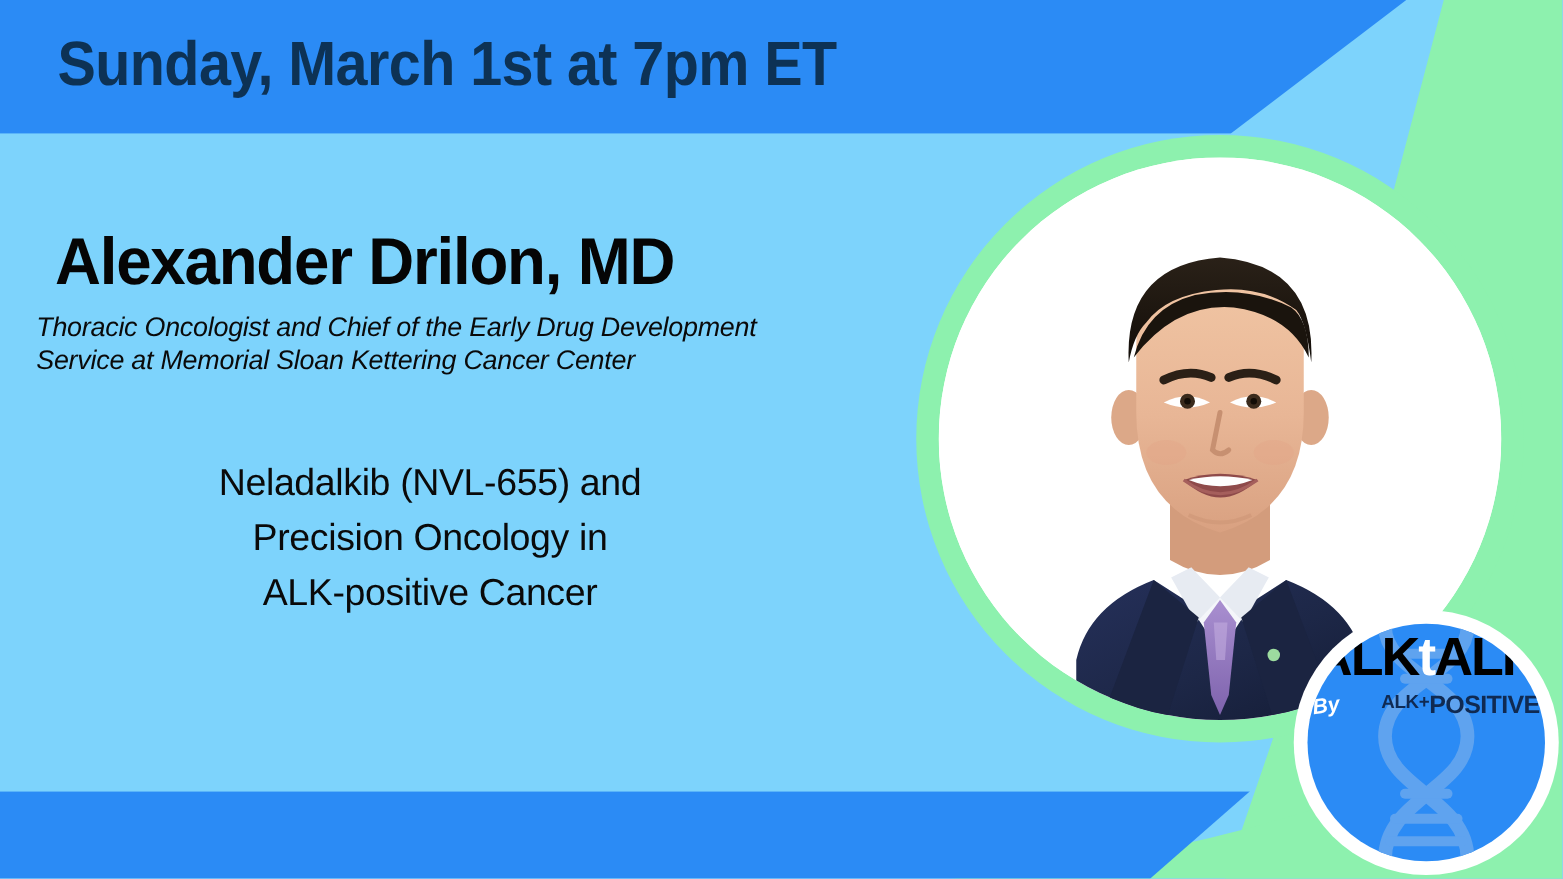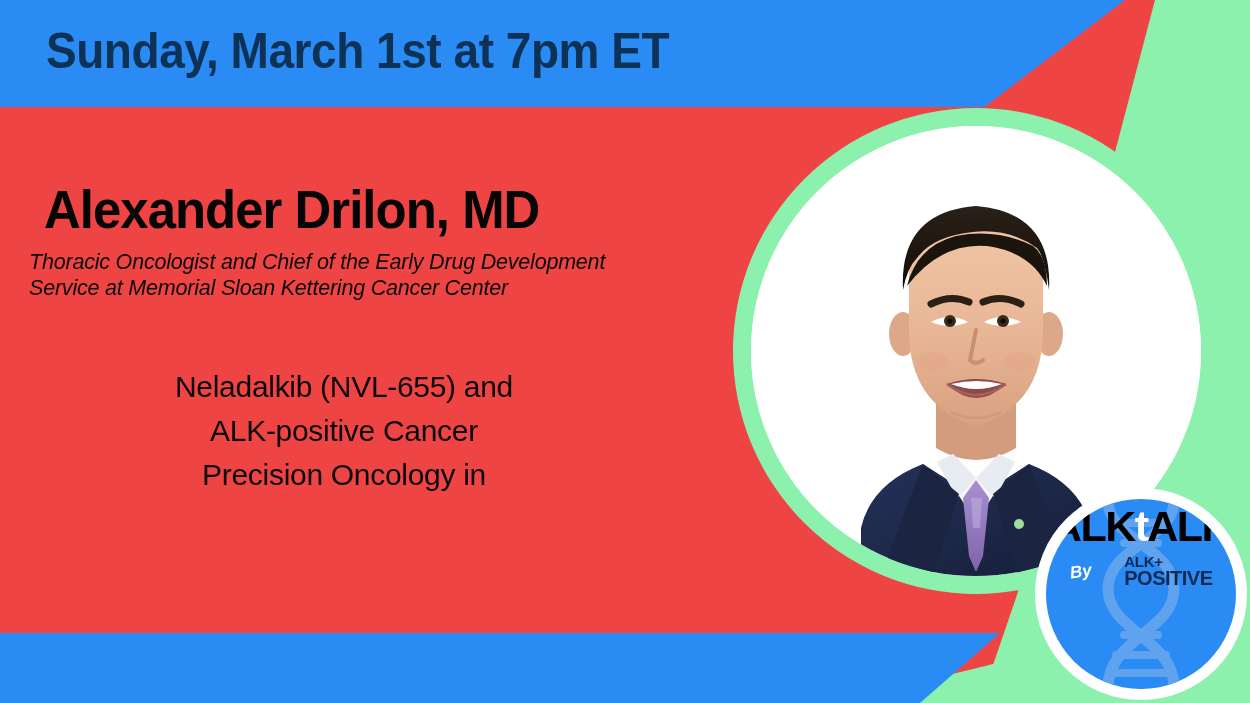--- a/index.html
+++ b/index.html
@@ -8,21 +8,21 @@
     font-family:"Liberation Sans", sans-serif;
     background:#a4cbfa;
     position:relative;
   }
 
   
   #stage {
     position:absolute; inset:0;
     width:1250px; height:703px;
     overflow:hidden;
-    background:#ef4444;
+    background:#7dd3fc;
   }
 
   
   .green-layer { position:absolute; inset:0; z-index:1; }
   .green-layer svg { display:block; width:1250px; height:703px; }
 
   
   .header-band {
     position:absolute; left:0; top:0;
     width:1125px; height:107px;
@@ -148,21 +148,21 @@
   }
   .byline-by {
     font-size:17px;
     font-style:italic;
     font-weight:bold;
     color:#ffffff;
     transform:rotate(-8deg);
     line-height:1;
   }
   .byline-stack {
-    display:flex; flex-direction:column;
+    display:flex; flex-direction:row;
     line-height:0.95;
     color:#102a52;
     font-weight:bold;
     margin-left:28px;
   }
   .byline-alk { font-size:15px; letter-spacing:-0.3px; }
   .byline-pos { font-size:20px; letter-spacing:-0.5px; }
 </style>
 </head>
 <body>
@@ -185,22 +185,22 @@
 
   <div class="footer-band"></div>
 
   <div class="text-col">
     <div class="speaker-name">Alexander Drilon, MD</div>
 
     <div class="speaker-role">Thoracic Oncologist and Chief of the Early Drug Development Service at Memorial Sloan Kettering Cancer Center</div>
 
     <div class="talk-title">
       <span class="tline">Neladalkib (NVL-655) and</span>
+      <span class="tline">Precision Oncology in</span>
       <span class="tline">ALK-positive Cancer</span>
-      <span class="tline">Precision Oncology in</span>
     </div>
   </div>
 
   <div class="portrait-ring">
     <div class="portrait-disc">
       <svg width="450" height="450" viewBox="0 0 450 450" xmlns="http://www.w3.org/2000/svg">
         <defs>
           <linearGradient id="skin" x1="0" y1="0" x2="0" y2="1">
             <stop offset="0%" stop-color="#f1c6a4"></stop>
             <stop offset="55%" stop-color="#e8b696"></stop>

